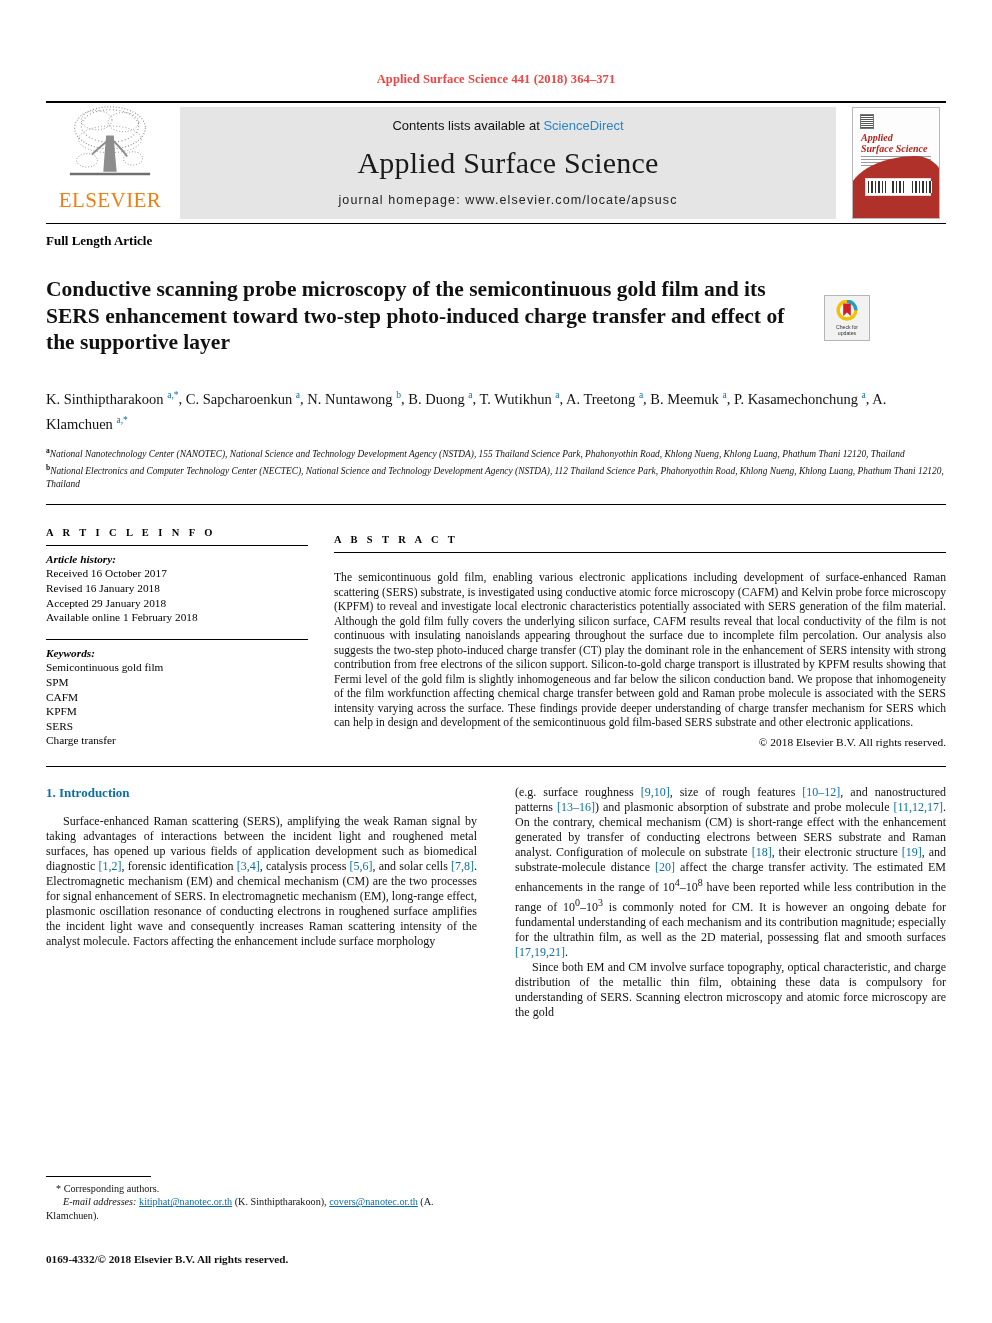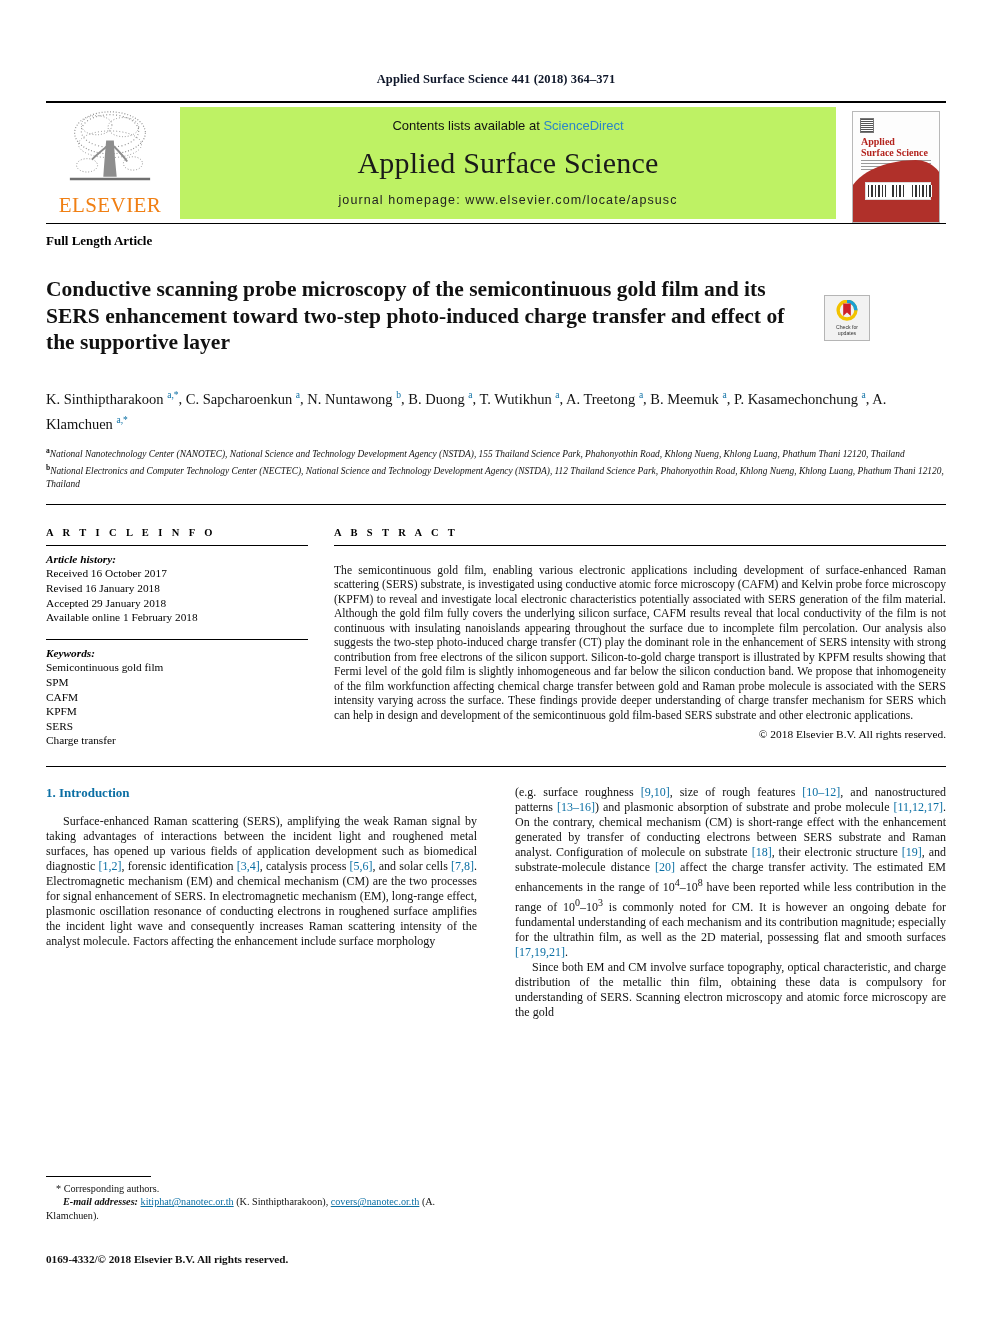--- a/index.html
+++ b/index.html
@@ -19,21 +19,21 @@
     position: relative;
     width: 992px;
     height: 1323px;
     box-sizing: border-box;
     padding: 0 46px;
   }
 
   
   .running-head {
     text-align: center;
-    color: #0f172a;
+    color: #ef4444;
     font-family: "Liberation Serif", serif;
     font-weight: bold;
     font-size: 12.5px;
     letter-spacing: .1px;
     padding-top: 72px;
   }
 
   
   .rule-thick {
     border-top: 2.2px solid #000;
@@ -43,36 +43,36 @@
     display: flex;
     align-items: stretch;
     height: 120px;
     margin-top: 0px;
   }
   .elsevier-block {
     width: 128px;
     flex: 0 0 128px;
     display: flex;
     flex-direction: column;
-    justify-content: center;
+    justify-content: flex-start;
     align-items: center;
     padding-bottom: 2px;
   }
   .elsevier-tree { width: 96px; height: 86px; display:block; }
   .elsevier-word {
     color: #f07f13;
     font-family: "Liberation Serif", serif;
     font-size: 21px;
     letter-spacing: 0.4px;
     line-height: 1;
     margin-top: 1px;
   }
   .mast-center {
     flex: 1 1 auto;
-    background: #bef264;
+    background: #e5e5e5;
     margin: 4px 10px 4px 6px;
     display: flex;
     flex-direction: column;
     justify-content: space-between;
     align-items: center;
     padding: 11px 0 12px 0;
     box-sizing: border-box;
   }
   .contents-line {
     font-family: "Liberation Sans", sans-serif;
@@ -91,22 +91,23 @@
   .homepage-line {
     font-family: "Liberation Sans", sans-serif;
     font-size: 12.5px;
     color: #222;
     letter-spacing: 1.1px;
   }
   .cover-block {
     width: 100px;
     flex: 0 0 100px;
     display: flex;
-    align-items: flex-end;
+    align-items: center;
     justify-content: center;
+    font-style: italic;
   }
   .cover {
     width: 88px;
     height: 112px;
     border: 1px solid #b9b9b9;
     background: #fdfdfd;
     position: relative;
     overflow: hidden;
     box-sizing: border-box;
   }
@@ -205,20 +206,21 @@
     margin-top: 10px;
     color: #111;
   }
   .affil sup { font-style: normal; font-weight: bold; font-size: 7.5px; }
 
   
   .rule-info { border-top: 1.1px solid #000; margin-top: 14px; }
   .info-abstract {
     display: flex;
     margin-top: 22px;
+    align-items: flex-end;
   }
   .col-info { width: 262px; flex: 0 0 262px; }
   .col-gap  { width: 26px; flex: 0 0 26px; }
   .col-abs  { flex: 1 1 auto; }
 
   .sec-head {
     font-family: "Liberation Serif", serif;
     font-size: 10.5px;
     font-weight: bold;
     letter-spacing: 3.4px;
@@ -288,21 +290,21 @@
     border-top: 1.1px solid #000;
     width: 105px;
     margin-bottom: 5px;
   }
   .footnote {
     font-family: "Liberation Serif", serif;
     font-size: 10.2px;
     line-height: 13.4px;
     color: #111;
   }
-  .footnote .em { font-style: italic; font-weight: bold; }
+  .footnote .em { font-style: italic; font-weight: normal; }
   .lnk { color: #0b6fa4; text-decoration: underline; }
   .doi-block {
     position: absolute;
     left: 46px;
     top: 1252px;
     width: 431px;
     font-family: "Liberation Serif", serif;
     font-size: 11.2px;
     line-height: 15px;
   }

